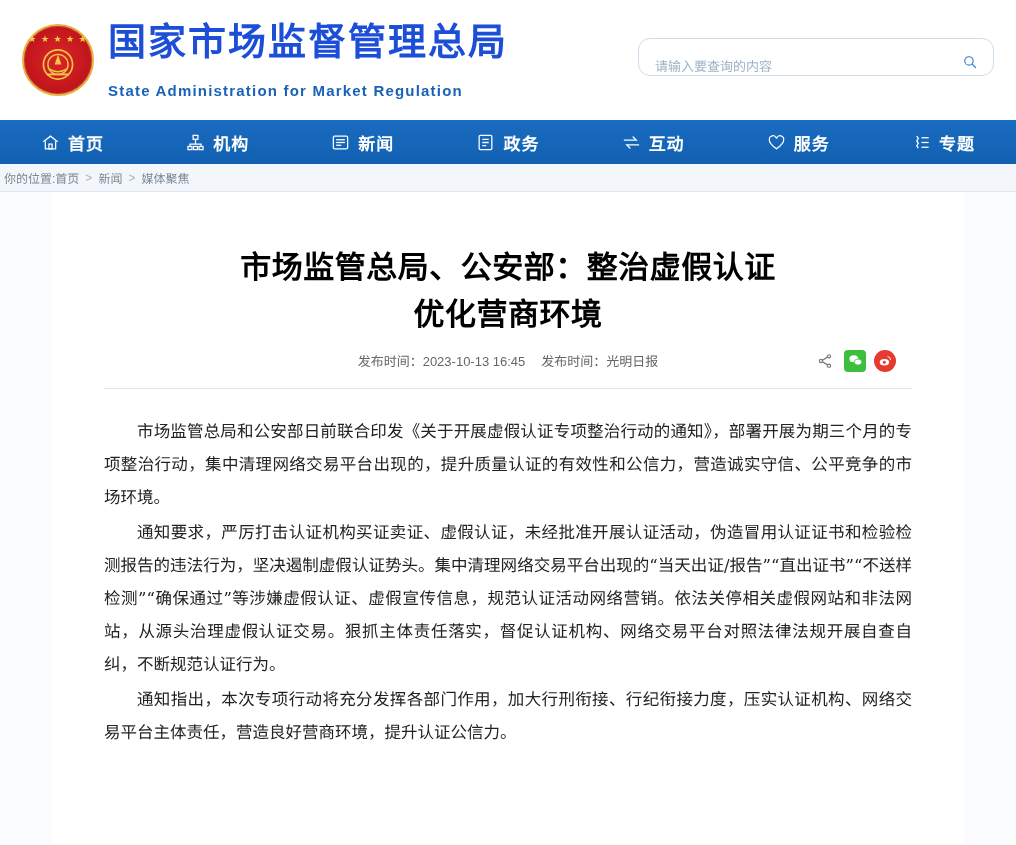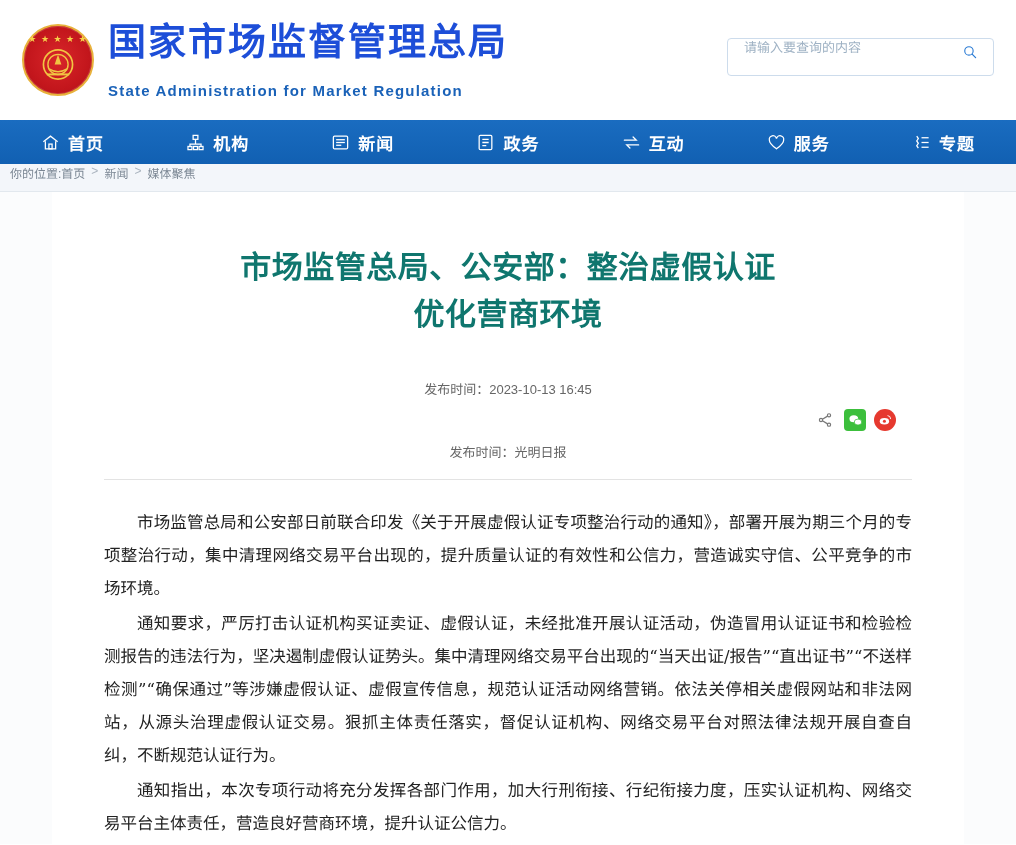--- a/index.html
+++ b/index.html
@@ -62,27 +62,27 @@
     font-size: 15px;
     font-weight: bold;
     color: #1a62b8;
     letter-spacing: 1.2px;
     margin-top: 18px;
   }
   .search-box {
     position: absolute;
     right: 22px;
     top: 38px;
-    width: 267px;
+    width: 356px;
     height: 38px;
     border: 1px solid #cddcec;
-    border-radius: 4px;
+    border-radius: 12px;
     background: #fff;
     display: flex;
-    align-items: flex-start;
+    align-items: flex-end;
     padding: 0 10px 0 14px;
   }
   .search-box input {
     flex: 1;
     border: none;
     outline: none;
     font-size: 13px;
     color: #333;
     background: transparent;
     font-family: "Liberation Sans", "DejaVu Sans", sans-serif;
@@ -118,22 +118,22 @@
     font-family: "DejaVu Sans", "Liberation Sans", sans-serif;
   }
   .nav-ico { display: inline-flex; align-items: center; }
 
   
   .crumb-bar {
     height: 28px;
     background: #f3f6fa;
     border-bottom: 1px solid #e2e8ee;
     display: flex;
-    align-items: flex-start;
-    padding: 0 10px;
+    align-items: center;
+    padding: 0 4px;
     font-size: 12px;
     color: #7b8794;
   }
   .crumb-bar a { color: #7b8794; text-decoration: none; }
   .crumb-sep { margin: 0 6px; color: #aab4bf; }
 
   
   .page {
     background: #fbfcfd;
     height: calc(845px - 120px - 44px - 29px);
@@ -144,36 +144,35 @@
     margin: 0 auto;
     background: #fff;
     height: 100%;
     padding: 52px 52px 0 52px;
   }
   .headline {
     text-align: center;
     font-family: "DejaVu Serif", "Liberation Serif", serif;
     font-size: 31px;
     font-weight: bold;
-    color: #0f766e;
+    color: #000000;
     line-height: 1.5;
     margin: 0 auto;
     max-width: 700px;
     letter-spacing: .5px;
   }
   .meta-row {
-    margin-top: 42px;
+    margin-top: 14px;
     display: flex;
     align-items: center;
     justify-content: center;
-    gap: 44px;
+    gap: 16px;
     position: relative;
     font-size: 13px;
     color: #666;
-    flex-direction: column;
   }
   .meta-item { white-space: nowrap; }
   .share {
     position: absolute;
     right: 16px;
     top: 50%;
     transform: translateY(-50%);
     display: flex;
     align-items: center;
     gap: 8px;

